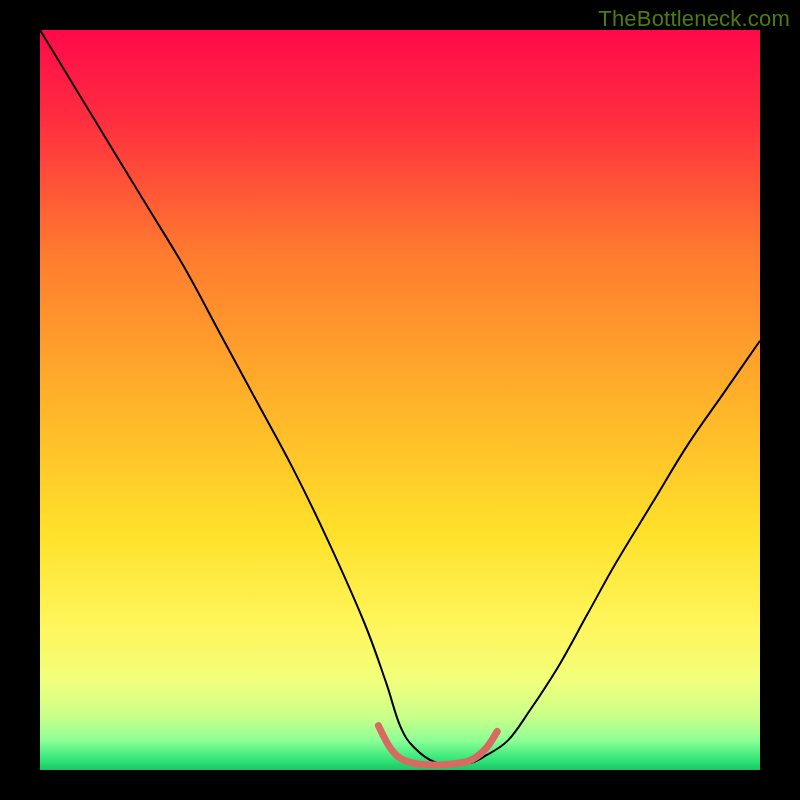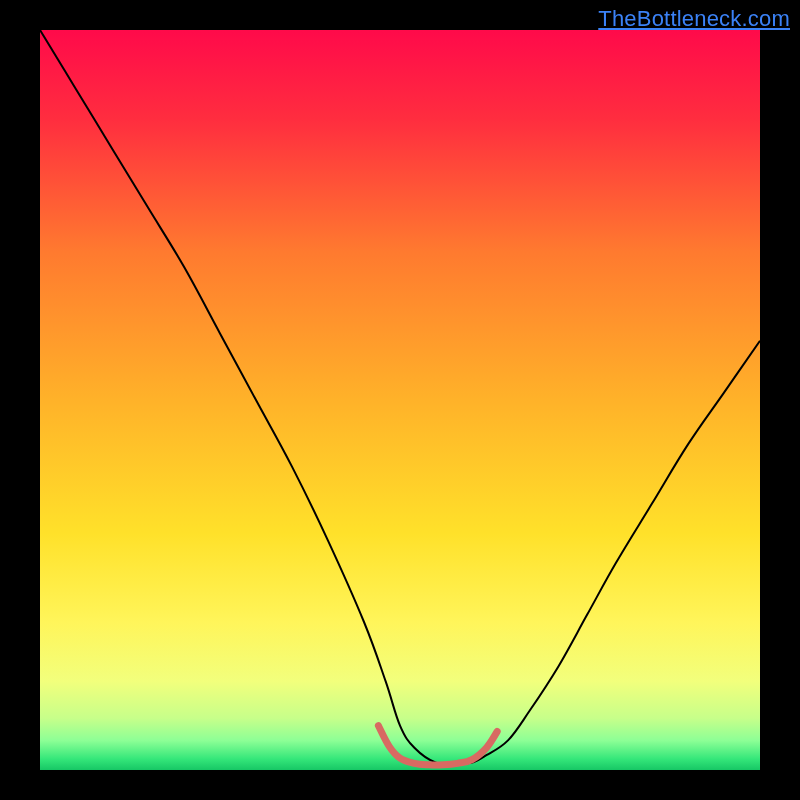--- a/index.html
+++ b/index.html
@@ -14,26 +14,25 @@
   .frame {
     position: relative;
     width: 800px;
     height: 800px;
     background: #000;
   }
   .watermark {
     position: absolute;
     top: 6px;
     right: 10px;
-    color: #3b82f6;
+    color: #4d7c0f;
     font-size: 22px;
     font-weight: 500;
     letter-spacing: 0.2px;
     z-index: 5;
-    text-decoration: underline;
   }
   svg {
     position: absolute;
     top: 0;
     left: 0;
   }
 </style>
 </head>
 <body>
 

